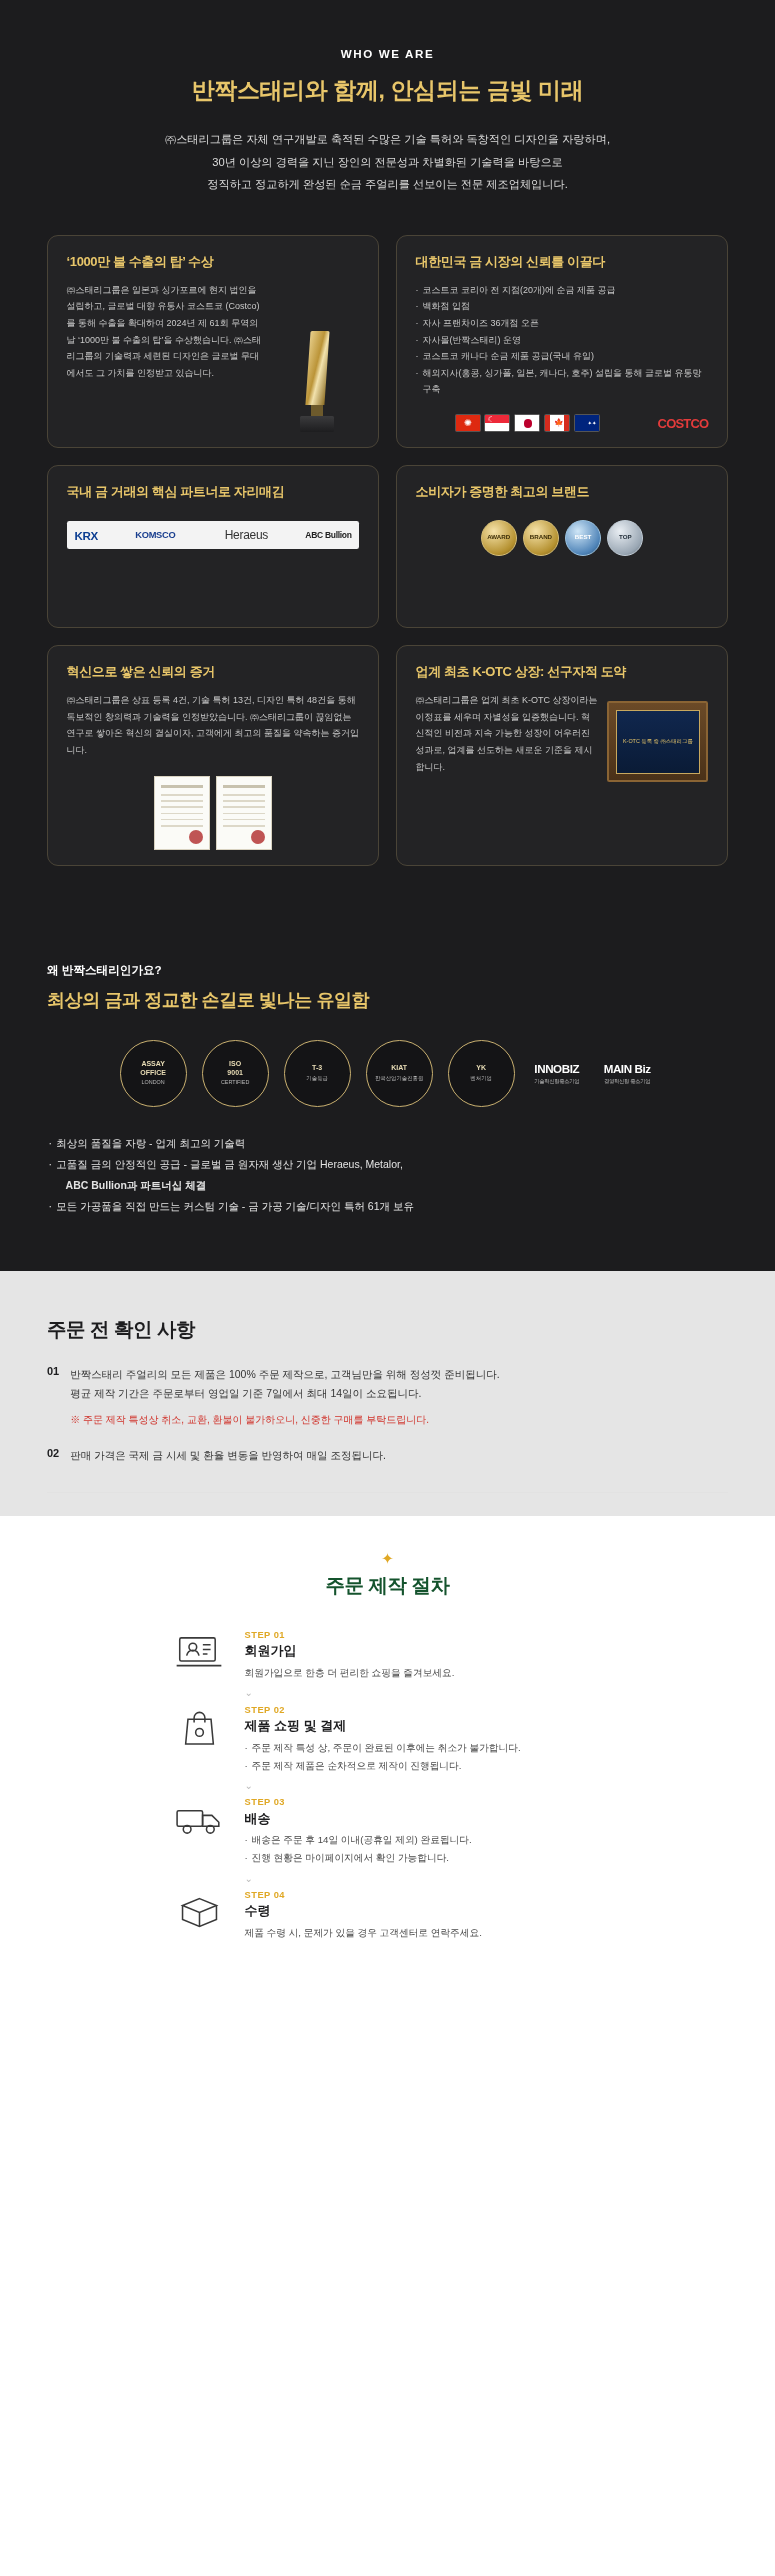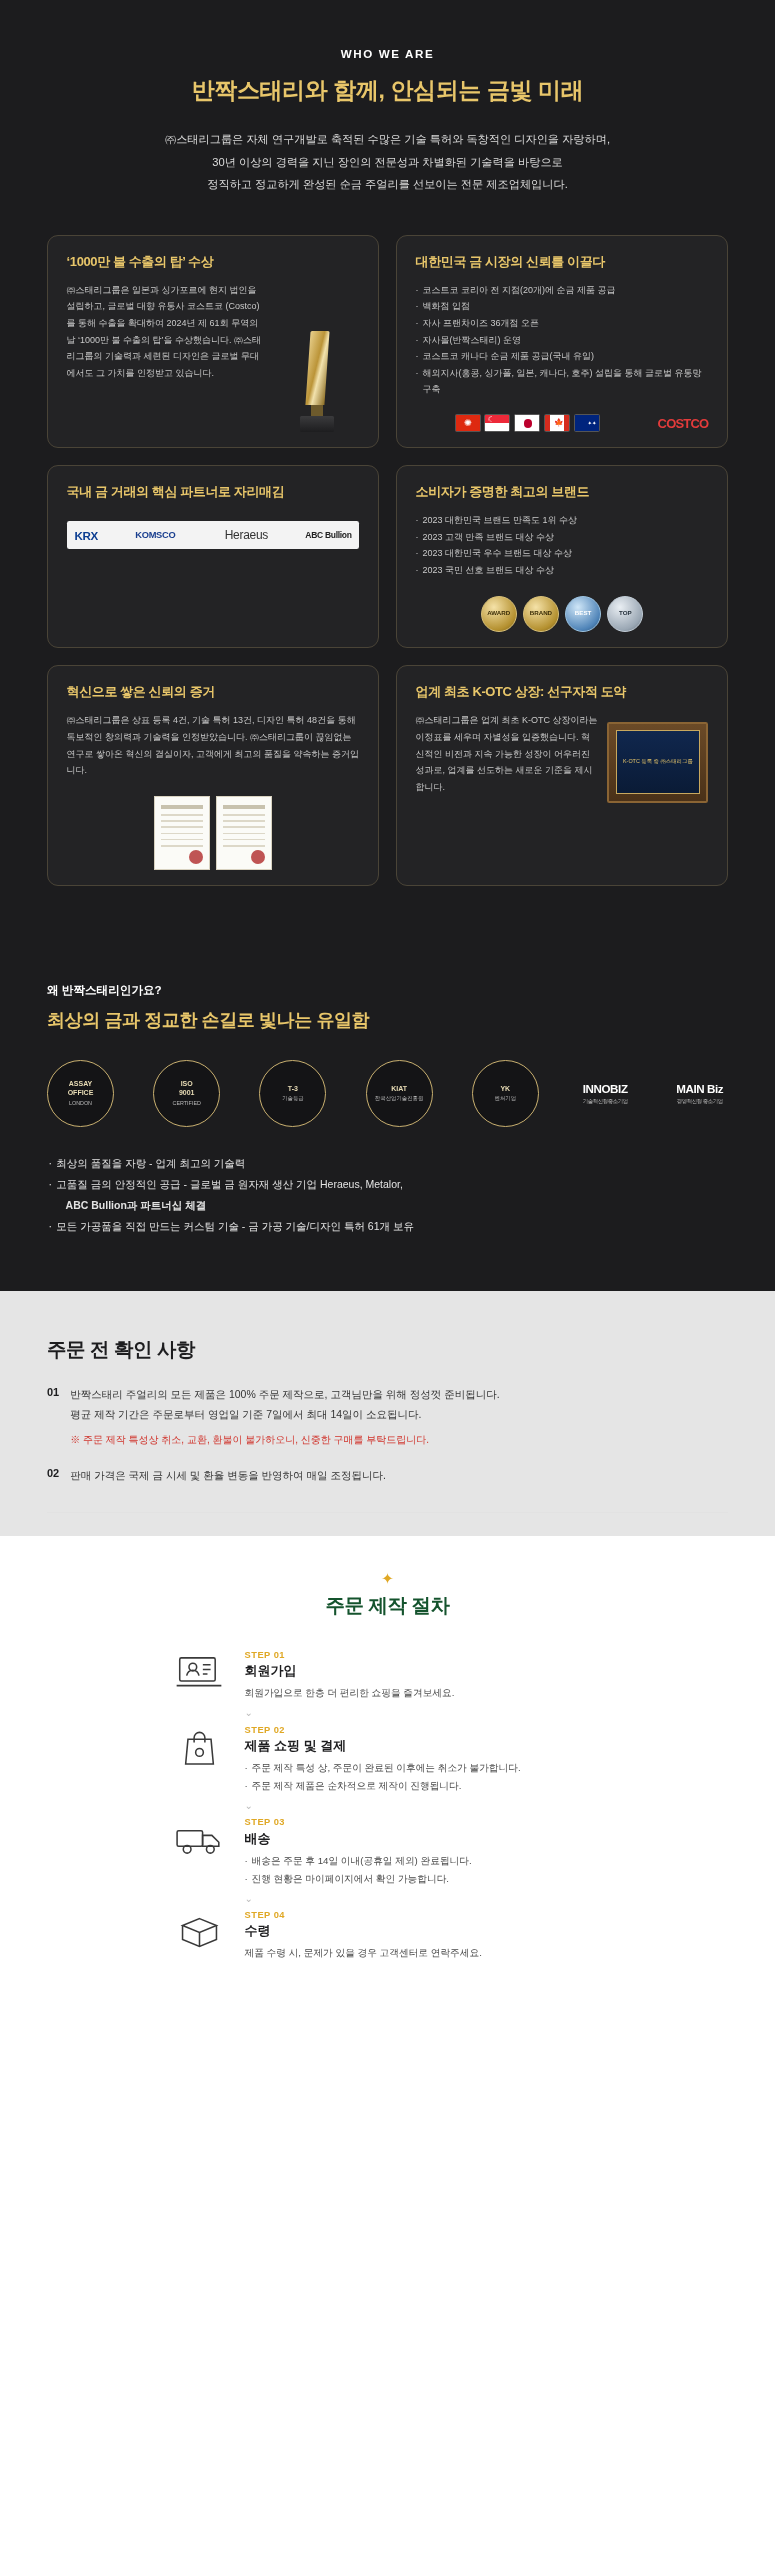--- a/index.html
+++ b/index.html
@@ -255,21 +255,21 @@
   .why h3 {
     margin:0 0 28px 0;
     font-size:18px;
     font-weight:700;
     color:#e8c66a;
     letter-spacing:-0.4px;
   }
   .badge-row {
     display:flex;
     align-items:center;
-    justify-content:space-between;
+    justify-content:center;
     gap:15px;
     margin-bottom:26px;
     flex-wrap:nowrap;
   }
   .badge {
     width:67px; height:67px;
     border-radius:50%;
     border:1.6px solid #c9b070;
     display:flex; align-items:center; justify-content:center;
     text-align:center;
@@ -400,28 +400,20 @@
             <span class="plogo komsco">KOMSCO</span>
             <span class="plogo heraeus">Heraeus</span>
             <span class="plogo abc">ABC Bullion</span>
           </div>
         </div>
       </div>
 
       <div class="card">
         <div class="card-title">소비자가 증명한 최고의 브랜드</div>
         <div class="card-body" style="flex-direction:column;">
-          <div class="card-text">
-            <ul>
-              <li>2023 대한민국 브랜드 만족도 1위 수상</li>
-              <li>2023 고객 만족 브랜드 대상 수상</li>
-              <li>2023 대한민국 우수 브랜드 대상 수상</li>
-              <li>2023 국민 선호 브랜드 대상 수상</li>
-            </ul>
-          </div>
           <div class="medals">
             <span class="medal">AWARD</span>
             <span class="medal">BRAND</span>
             <span class="medal c">BEST</span>
             <span class="medal b">TOP</span>
           </div>
         </div>
       </div>
 
       <div class="card">

